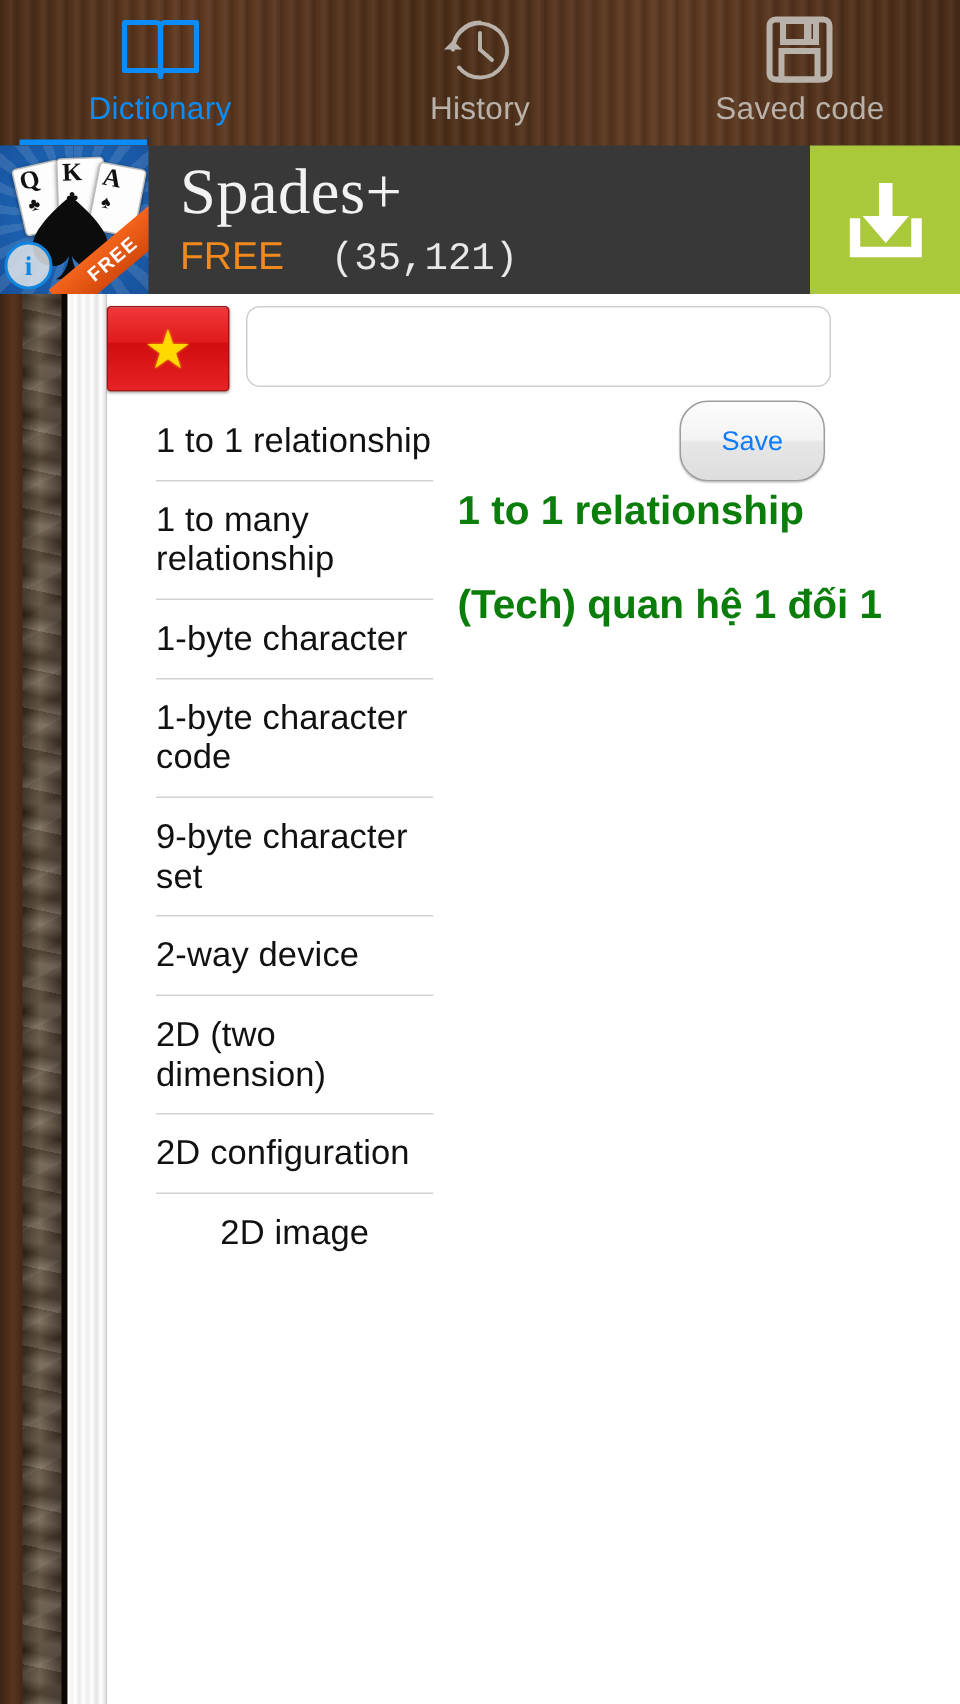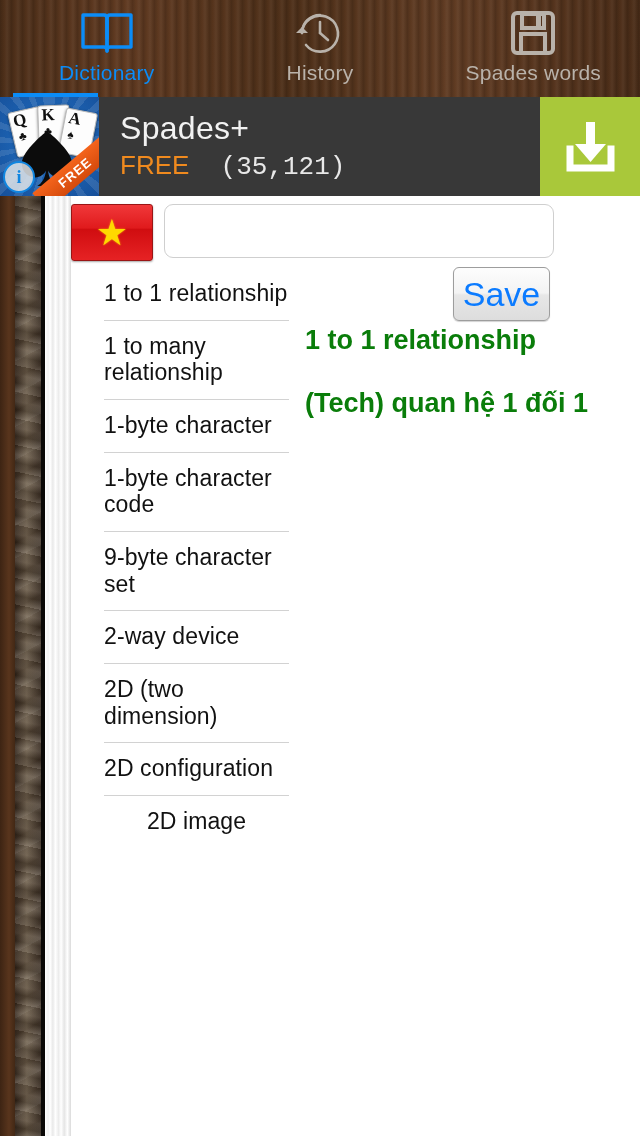--- a/index.html
+++ b/index.html
@@ -74,21 +74,21 @@
     transform:rotate(-40deg);display:flex;align-items:center;justify-content:center;
     color:#fff;font-size:13px;font-weight:bold;letter-spacing:1px;
   }
   #info-badge{
     position:absolute;left:3px;bottom:3px;width:28px;height:28px;border-radius:50%;
     background:rgba(225,228,232,0.85);border:2px solid #1186e0;
     display:flex;align-items:center;justify-content:center;
     color:#1186e0;font-size:18px;font-weight:bold;font-family:"Liberation Serif",serif;
   }
   #ad-text{flex:1;padding-left:21px;display:flex;flex-direction:column;justify-content:center;}
-  #ad-title{color:#f2f2f2;font-size:32px;line-height:1.05;font-weight:400;letter-spacing:0.3px;}
+  #ad-title{color:#f2f2f2;font-size:43px;line-height:1.05;font-weight:400;letter-spacing:0.3px;font-family:Liberation Serif, serif;}
   #ad-sub{margin-top:6px;font-size:26px;line-height:1.05;}
   #ad-free{color:#f08a1e;font-weight:400;}
   #ad-count{color:#e8e8e8;margin-left:24px;font-family:Liberation Mono, monospace;}
   #ad-cta{
     width:100px;flex:0 0 100px;background:#a9c83a;
     display:flex;align-items:center;justify-content:center;
   }
 
   
   #book-edge{position:absolute;left:0;top:196px;width:71px;height:940px;z-index:3;}
@@ -122,23 +122,23 @@
   #flag-button .star{color:#ffd900;font-size:36px;line-height:1;
     text-shadow:0 0 2px rgba(255,217,0,.9);}
   #search-input{
     position:absolute;left:93px;top:8px;width:390px;height:54px;
     box-sizing:border-box;border:1px solid #cfcfcf;border-radius:9px;
     background:#fff;font-size:22px;padding:0 12px;color:#222;outline:none;
     font-family:"Liberation Sans", sans-serif;
   }
   #save-button{
     position:absolute;left:382px;top:71px;width:97px;height:54px;
-    box-sizing:border-box;border:1px solid #9d9d9d;border-radius:6px;
+    box-sizing:border-box;border:1px solid #9d9d9d;border-radius:19px;
     background:linear-gradient(180deg,#fdfdfd 0%,#f3f3f3 48%,#e7e7e7 52%,#dddddd 100%);
-    color:#0b7bff;font-size:34px;display:flex;align-items:center;justify-content:center;
+    color:#0b7bff;font-size:18px;display:flex;align-items:center;justify-content:center;
     box-shadow:0 1px 1px rgba(0,0,0,.18);font-family:"Liberation Sans", sans-serif;
   }
 
   
   #word-list{
     position:absolute;left:33px;top:72px;width:185px;bottom:0;overflow:hidden;
   }
   .word-item{
     font-size:23px;line-height:1.16;color:#111;
     padding:12px 0 13px 0;border-bottom:1px solid #d2d2d2;
@@ -188,21 +188,21 @@
 
   <div class="tab">
     <span class="ticon">
       <svg width="48" height="48" viewBox="0 0 48 48" aria-hidden="true">
         <rect x="4" y="4" width="40" height="40" rx="4" fill="none" stroke="#b9b2aa" stroke-width="4"></rect>
         <rect x="13" y="5" width="22" height="14" fill="none" stroke="#b9b2aa" stroke-width="4"></rect>
         <rect x="27" y="6" width="5" height="11" fill="#b9b2aa"></rect>
         <rect x="12" y="25" width="24" height="19" fill="none" stroke="#b9b2aa" stroke-width="4"></rect>
       </svg>
     </span>
-    <span class="tlabel">Spades words</span>
+    <span class="tlabel">Saved code</span>
   </div>
 </div>
 <div id="tab-underline"></div>
 
 <div id="ad-banner">
 
   <div id="ad-icon">
     <div class="rays"></div>
 
     <div class="card" id="card1">

